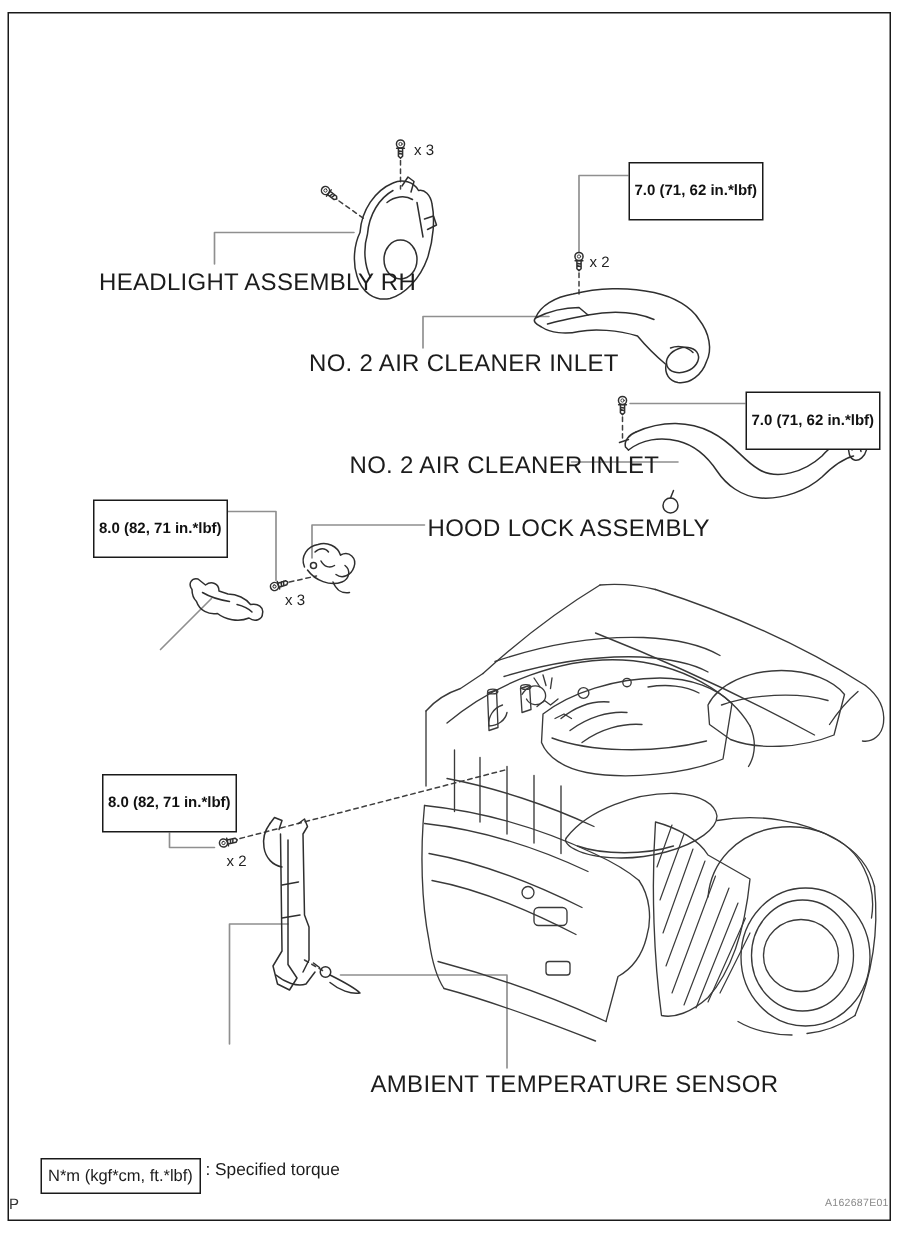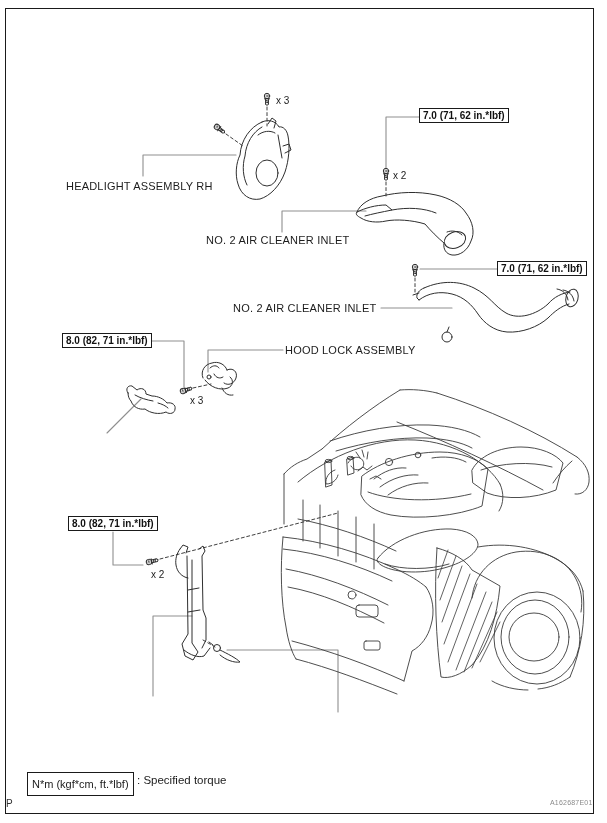--- a/index.html
+++ b/index.html
@@ -1,22 +1,22 @@
 <!DOCTYPE html>
 <html><head>
 <meta charset="utf-8">
 <style>
   html,body{margin:0;padding:0;background:#fff;}
   .page{position:relative;width:607px;height:823px;background:#fff;overflow:hidden;
         font-family:"Liberation Sans",sans-serif;color:#1f1f1f;}
   .frame{position:absolute;left:5px;top:8px;width:587px;height:804px;border:1.5px solid #1a1a1a;}
   .art{position:absolute;left:0;top:0;}
-  .lbl{position:absolute;white-space:nowrap;font-size:11px;letter-spacing:.2px;color:#1c1c1c;}
+  .lbl{position:absolute;white-space:nowrap;font-size:16px;letter-spacing:.2px;color:#1c1c1c;}
   .tq{position:absolute;white-space:nowrap;font-size:10px;font-weight:bold;color:#111;
-      border:1.3px solid #1a1a1a;background:#fff;padding:1px 3px;line-height:11px;}
+      border:1.3px solid #1a1a1a;background:#fff;padding:13px 3px;line-height:11px;}
   .mult{position:absolute;white-space:nowrap;font-size:10px;color:#222;}
   .legend-box{position:absolute;white-space:nowrap;font-size:11px;color:#1c1c1c;
       border:1.3px solid #1a1a1a;background:#fff;padding:5px 4px;line-height:12px;}
   .legend-desc{position:absolute;white-space:nowrap;font-size:11.5px;color:#1c1c1c;}
   .pmark{position:absolute;left:6px;top:798px;font-size:10px;color:#333;}
   .figcode{position:absolute;left:550px;top:799px;font-size:7px;color:#8a8a8a;letter-spacing:.2px;}
 </style>
 </head>
 <body>
 
@@ -180,20 +180,21 @@
       <path d="M570,677 C560,684 549,688 538,689 M492,681 C502,687 516,690 528,690"></path>
       <path d="M437,548 C452,552 466,560 472,570 L500,586 C497,616 489,646 472,665 C461,675 449,679 441,677 C436,640 434,592 437,548 Z"></path>
       <path stroke-width=".8" d="M440,600 L456,556 M442,622 L462,566 M444,644 L470,574 M448,662 L477,584 M456,670 L486,592 M464,672 L492,602 M472,668 L497,612 M480,662 L500,622 M438,578 L448,550"></path>
     </g>
   </svg>
 
   <div class="lbl" style="left:66px;top:180px">HEADLIGHT ASSEMBLY RH</div>
   <div class="lbl" style="left:206px;top:234px">NO. 2 AIR CLEANER INLET</div>
   <div class="lbl" style="left:233px;top:302px">NO. 2 AIR CLEANER INLET</div>
   <div class="lbl" style="left:285px;top:344px">HOOD LOCK ASSEMBLY</div>
+  <div class="lbl" style="left:247px;top:715px">AMBIENT TEMPERATURE SENSOR</div>
 
   <div class="tq" style="left:419px;top:108px">7.0 (71, 62 in.*lbf)</div>
   <div class="tq" style="left:497px;top:261px">7.0 (71, 62 in.*lbf)</div>
   <div class="tq" style="left:62px;top:333px">8.0 (82, 71 in.*lbf)</div>
   <div class="tq" style="left:68px;top:516px">8.0 (82, 71 in.*lbf)</div>
 
   <div class="mult" style="left:276px;top:95px">x 3</div>
   <div class="mult" style="left:393px;top:170px">x 2</div>
   <div class="mult" style="left:190px;top:395px">x 3</div>
   <div class="mult" style="left:151px;top:569px">x 2</div>

